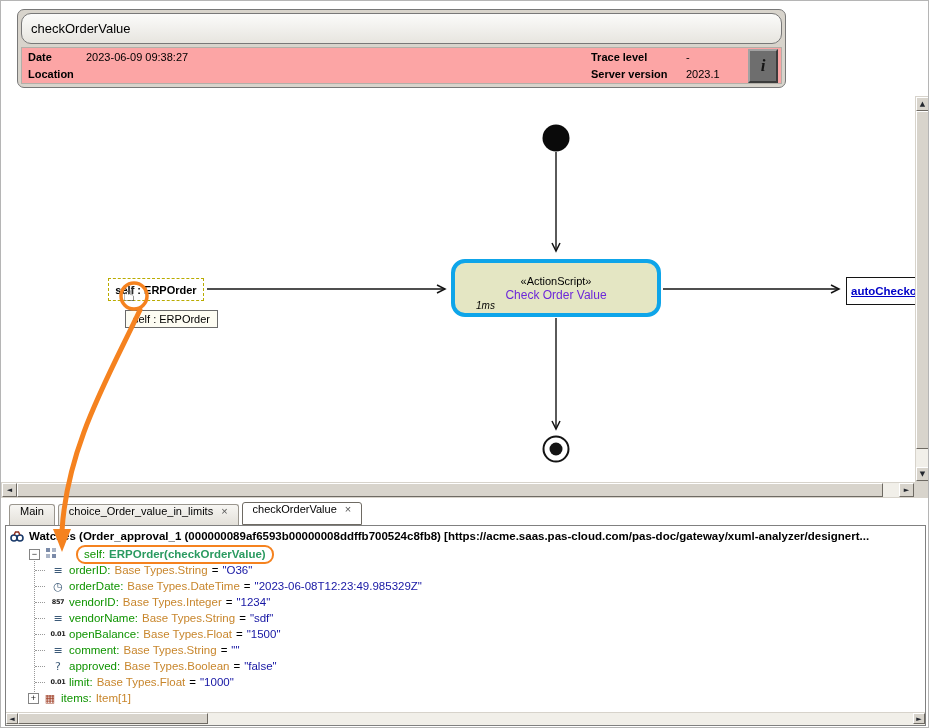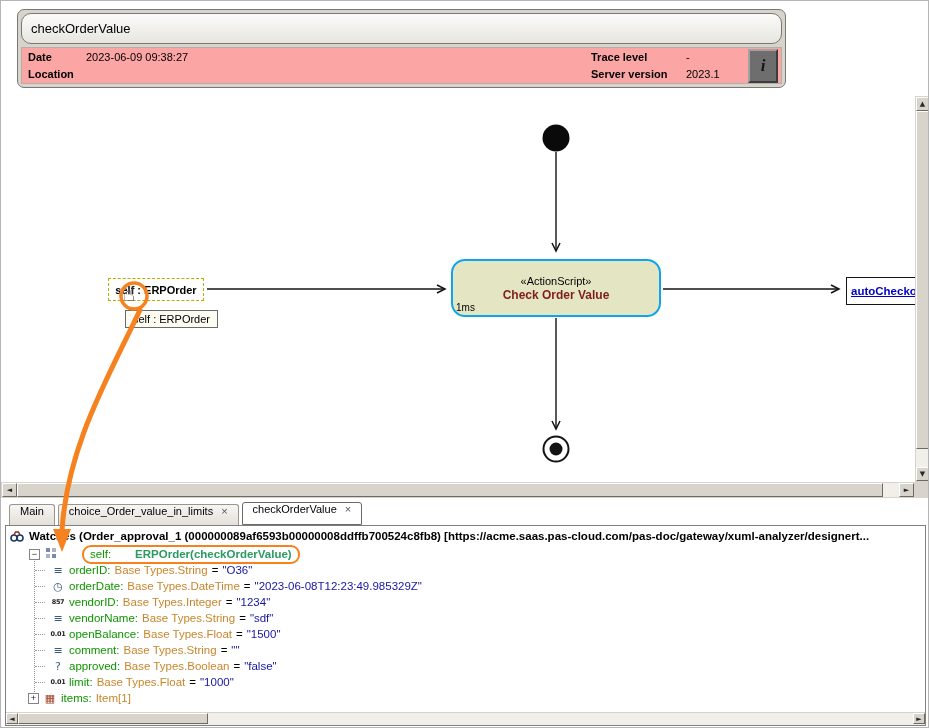--- a/index.html
+++ b/index.html
@@ -23,25 +23,25 @@
   .c1{grid-column:1} .c2{grid-column:2} .c3{grid-column:3} .c4{grid-column:4}
   .r1{grid-row:1} .r2{grid-row:2}
   .ibtn { grid-column:5; grid-row:1/3; justify-self:end; width:30px; height:34px; margin-right:3px;
          background:#6e6e6e; border-top:2px solid #a2a2a2; border-left:2px solid #a2a2a2;
          border-right:2px solid #3c3c3c; border-bottom:2px solid #3c3c3c;
          color:#151515; font-family:"Liberation Serif", serif; font-style:italic; font-weight:bold;
          font-size:17px; display:flex; align-items:center; justify-content:center; cursor:pointer; }
 
   
   .activity-node { position:absolute; left:450px; top:258px; width:210px; height:58px;
-         background:#e4e6c3; border:2px solid #0ea5e9; border-radius:14px; z-index:2;
+         background:#e4e6c3; border:4px solid #0ea5e9; border-radius:14px; z-index:2;
          display:flex; flex-direction:column; align-items:center; justify-content:center; cursor:pointer; }
   .stereo { font-size:11px; color:#000; }
-  .aname { font-size:12px; font-weight:bold; margin-top:1px; color:#7f1d1d; }
-  .dur { position:absolute; left:3px; bottom:2px; font-size:10px; color:#000; }
+  .aname { font-size:12px; font-weight:normal; margin-top:1px; color:#6d28d9; }
+  .dur { position:absolute; left:21px; bottom:2px; font-size:10px; color:#000;font-style:italic; }
 
   .object-node { position:absolute; left:107px; top:277px; width:96px; height:23px;
          border:1px dashed #b9ab00; display:flex; align-items:center; justify-content:center;
          font-size:11px; font-weight:bold; z-index:2; cursor:pointer; white-space:nowrap; }
   .hand { position:absolute; left:122px; top:281px; font-size:20px; z-index:7; color:#111;
          text-shadow:0 0 2px #fff; font-family:"DejaVu Sans", sans-serif; }
   .tooltip { position:absolute; left:124px; top:309px; border:1px solid #6a6a6a; background:#fdfcf2;
          padding:2px 7px; font-size:11px; z-index:4; white-space:nowrap; }
 
   .link-box { position:absolute; left:845px; top:276px; width:70px; height:28px;
@@ -85,22 +85,22 @@
          line-height:9px; display:flex; align-items:center; justify-content:center; color:#222;
          cursor:pointer; flex:none; }
   .wicon { width:16px; text-align:center; margin:0 3px; color:#3c5a78; font-size:11px; flex:none;
          font-family:"DejaVu Sans", sans-serif; }
   .wicon.num { font-size:6.5px; font-weight:bold; color:#222; letter-spacing:-0.3px; }
   .wicon.items-icon { color:#a04028; }
   .wname { color:#0f9400; margin-right:4px; white-space:nowrap; }
   .wtype { color:#c8862c; margin-right:4px; white-space:nowrap; }
   .weq { color:#000; margin-right:4px; }
   .wval { color:#1515a3; white-space:nowrap; }
-  .orange-box { display:inline-flex; align-items:center; gap:20px; border:2.5px solid #f5821f;
-         border-radius:9px; padding:0 6px; height:19px; margin-left:20px; }
+  .orange-box { display:inline-flex; align-items:center; gap:0; border:2.5px solid #f5821f;
+         border-radius:9px; padding:0 6px; height:19px; margin-left:14px; }
   .root-type { color:#2a9a60; white-space:nowrap;font-weight:bold; }
   .w-sb { position:absolute; left:0; bottom:0; width:100%; height:13px; background:#f1efe9;
          border-top:1px solid #d7d3cb; }
 
   
   .annot { position:absolute; left:0; top:0; z-index:30; pointer-events:none; }
 </style>
 </head>
 <body>
 

